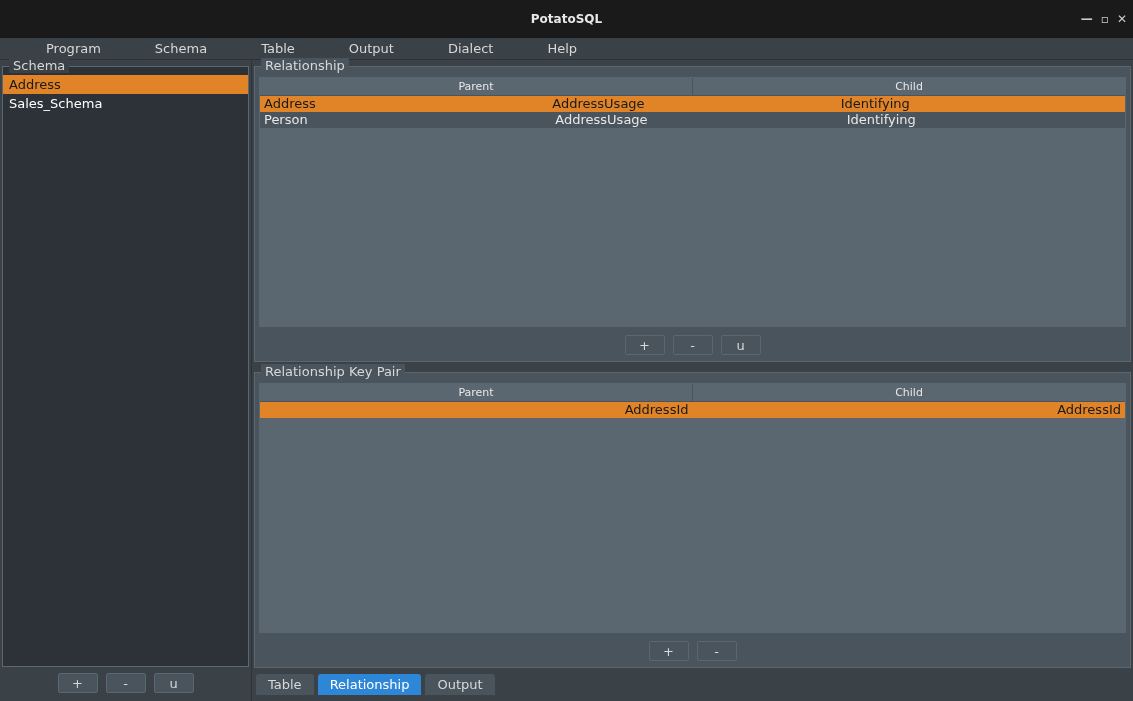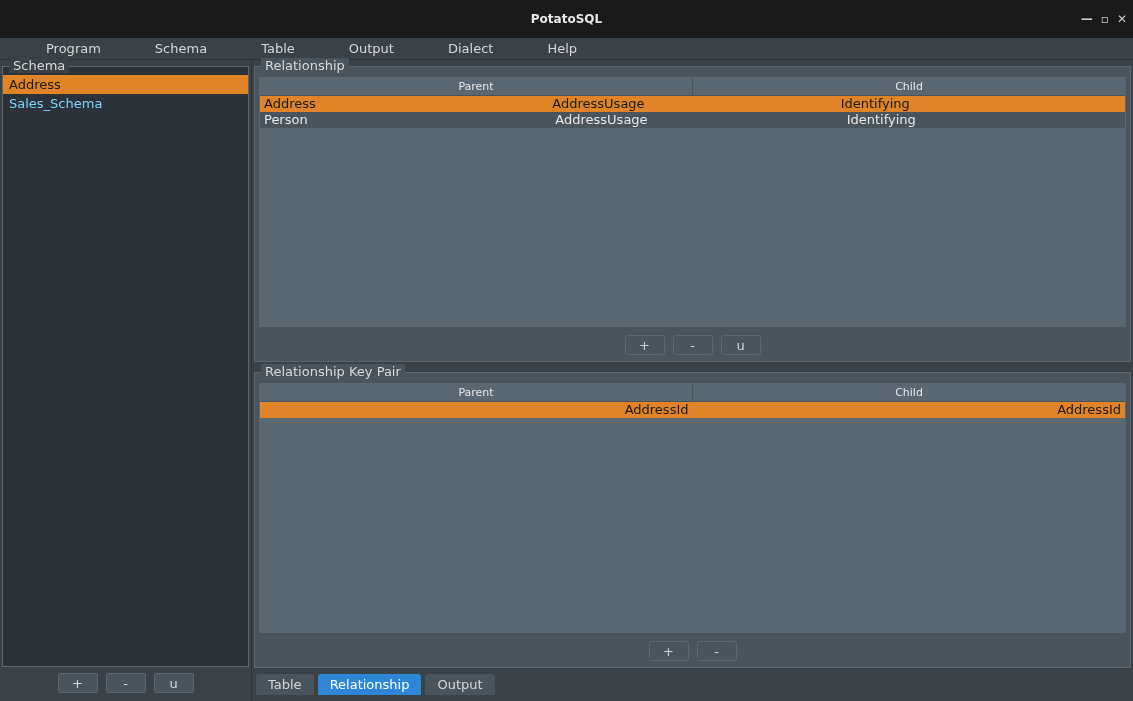--- a/index.html
+++ b/index.html
@@ -97,21 +97,21 @@
     flex: 1;
     background: #2c3237;
     padding-top: 8px;
     overflow: auto;
   }
   .schema-list .row {
     padding: 1px 6px;
     font-size: 13px;
     cursor: pointer;
     background: #2c3237;
-    color: #7dd3fc;
+    color: #ffffff;
     line-height: 17px;
   }
   .schema-list .row.selected {
     background: #e08427;
     color: #1a1a1a;
   }
   .btn-row {
     display: flex;
     justify-content: center;
     gap: 8px;

